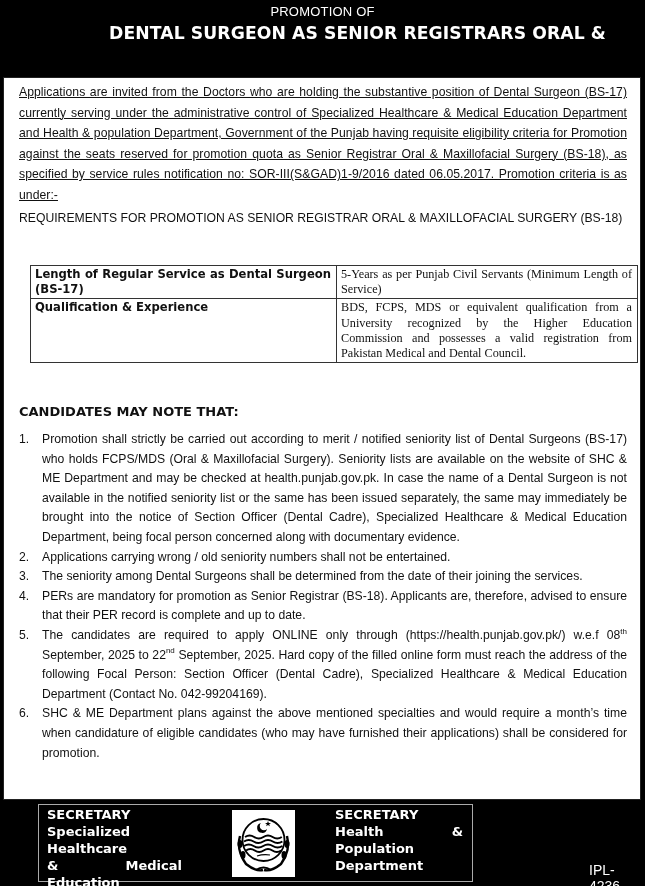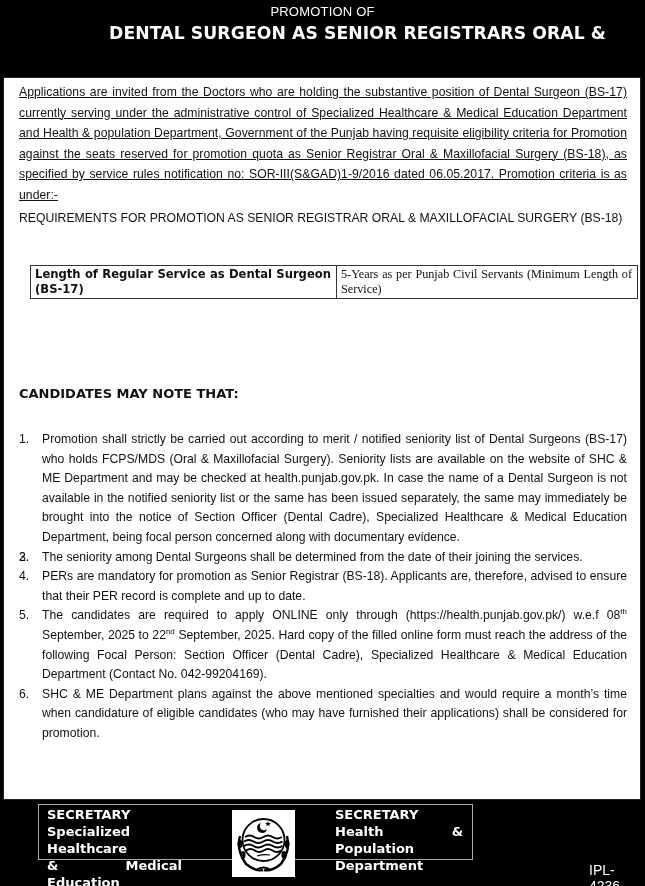--- a/index.html
+++ b/index.html
@@ -38,33 +38,33 @@
     position: absolute; left: 26px; top: 187px; width: 608px;
     border-collapse: collapse; font-size: 12.2px; line-height: 15.2px;
     font-family: "Liberation Sans", sans-serif;
   }
   table.req td {
     border: 1.5px solid #333; vertical-align: top; padding: 1px 5px 1px 4px; font-family: Liberation Serif, serif;
   }
   table.req td.label { width: 296px; font-weight: bold; text-align: justify; font-family: "DejaVu Sans", sans-serif; font-size: 11.6px; }
   table.req td.value { text-align: justify; }
   .note-heading {
-    position: absolute; left: 15px; top: 308px;
+    position: absolute; left: 15px; top: 326px;
     font-weight: bold; font-size: 13px;
   }
   ol.notes {
     position: absolute; left: 15px; top: 352px; width: 608px;
     margin: 0; padding: 0; list-style: none;
     font-family: "Liberation Sans", sans-serif; font-size: 12.2px; line-height: 19.6px;
   }
   ol.notes li { position: relative; padding-left: 23px; text-align: justify; }
   ol.notes li .num { position: absolute; left: 0; top: 0; }
   sup { font-size: 8px; line-height: 0; margin-top: 48px; }
   .footer-box {
-    position: absolute; left: 38px; top: 804px; width: 435px; height: 56px;
+    position: absolute; left: 38px; top: 804px; width: 435px; height: 78px;
     border: 1px solid #aaa; box-sizing: border-box; background: #000;
   }
   .footer-col {
     position: absolute; top: 1px; color: #fff; font-weight: bold;
     font-size: 13px; line-height: 17px;
   }
   .footer-col.left { left: 8px; width: 135px; }
   .footer-col.right { left: 296px; width: 128px; }
   .justify { text-align: justify; text-align-last: justify; }
   .logo {
@@ -89,32 +89,37 @@
   <div class="intro">Applications are invited from the Doctors who are holding the substantive position of Dental Surgeon (BS-17) currently serving under the administrative control of Specialized Healthcare &amp; Medical Education Department and Health &amp; population Department, Government of the Punjab having requisite eligibility criteria for Promotion against the seats reserved for promotion quota as Senior Registrar Oral &amp; Maxillofacial Surgery (BS-18), as specified by service rules notification no: SOR-III(S&amp;GAD)1-9/2016 dated 06.05.2017. Promotion criteria is as under:-</div>
 
   <div class="req-heading">REQUIREMENTS FOR PROMOTION AS SENIOR REGISTRAR ORAL &amp; MAXILLOFACIAL SURGERY (BS-18)</div>
 
   <table class="req">
     <tbody>
         <tr>
       <td class="label">Length of Regular Service as Dental Surgeon (BS-17)</td>
       <td class="value">5-Years as per Punjab Civil Servants (Minimum Length of Service)</td>
     </tr>
+    <tr>
+      <td class="label">Qualification &amp; Experience</td>
+      <td class="value">BDS, FCPS, MDS or equivalent qualification from a University recognized by the Higher Education Commission and possesses a valid registration from Pakistan Medical and Dental Council.</td>
+    </tr>
   </tbody>
     </table>
 
   <div class="note-heading">CANDIDATES MAY NOTE THAT:</div>
 
   <ol class="notes">
     <li>
       <span class="num">1.</span>
       <span>Promotion shall strictly be carried out according to merit / notified seniority list of Dental Surgeons (BS-17) who holds FCPS/MDS (Oral &amp; Maxillofacial Surgery). Seniority lists are available on the website of SHC &amp; ME Department and may be checked at health.punjab.gov.pk. In case the name of a Dental Surgeon is not available in the notified seniority list or the same has been issued separately, the same may immediately be brought into the notice of Section Officer (Dental Cadre), Specialized Healthcare &amp; Medical Education Department, being focal person concerned along with documentary evidence.</span>
     </li>
     <li>
       <span class="num">2.</span>
+      <span>Applications carrying wrong / old seniority numbers shall not be entertained.</span>
     </li>
     <li>
       <span class="num">3.</span>
       <span>The seniority among Dental Surgeons shall be determined from the date of their joining the services.</span>
     </li>
     <li>
       <span class="num">4.</span>
       <span>PERs are mandatory for promotion as Senior Registrar (BS-18). Applicants are, therefore, advised to ensure that their PER record is complete and up to date.</span>
     </li>
     <li>

